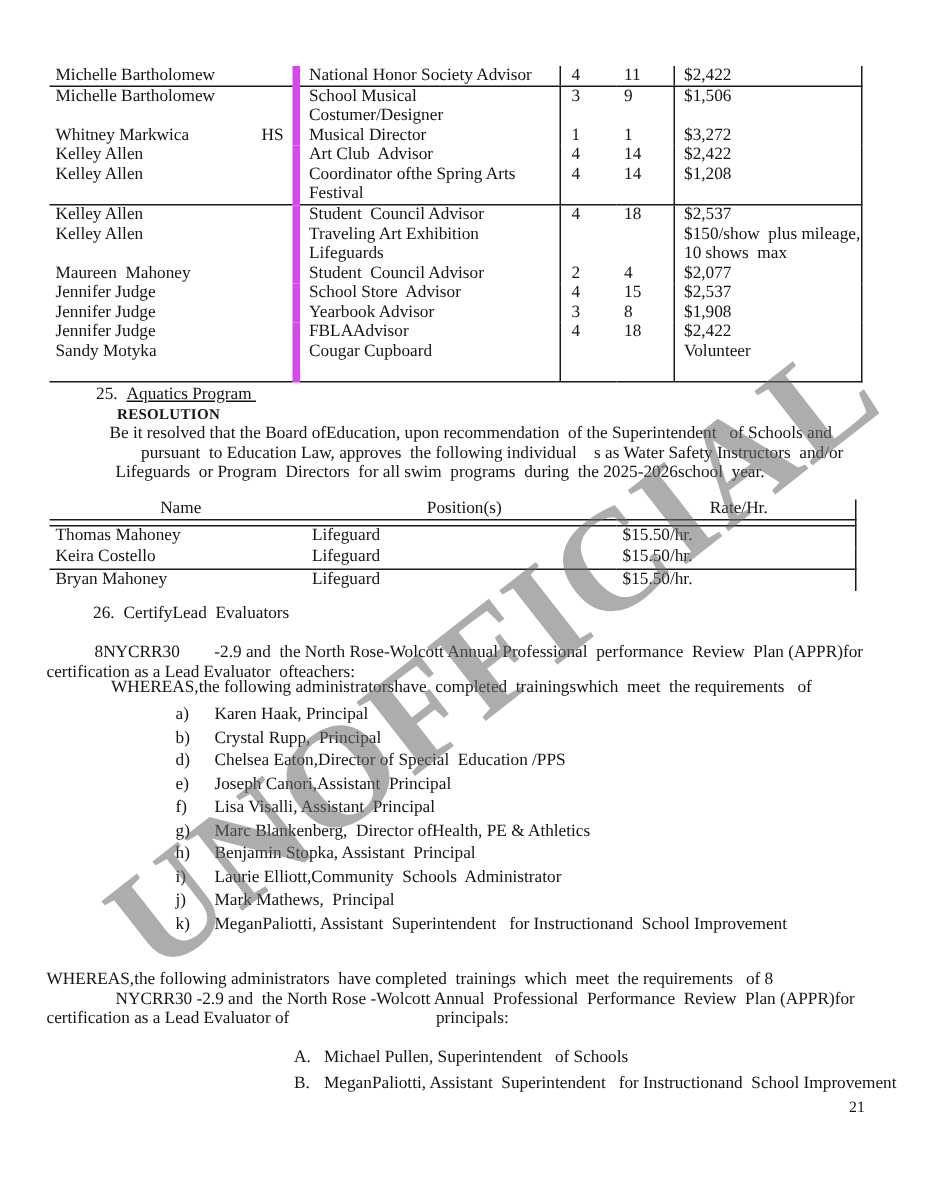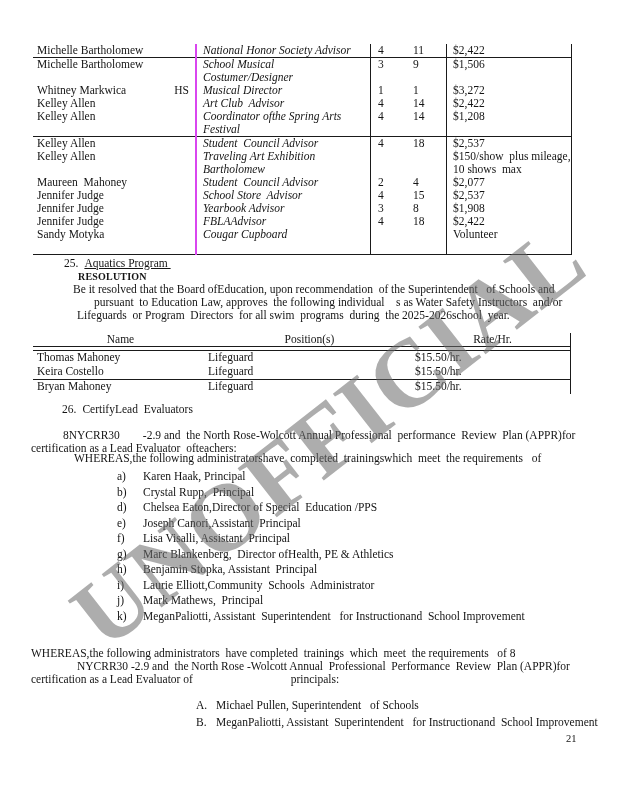--- a/index.html
+++ b/index.html
@@ -11,21 +11,21 @@
   
   .line{position:absolute;white-space:pre;line-height:13px;}
   .u{text-decoration:underline;}
   .res{font-weight:bold;font-size:10px;letter-spacing:.2px;}
   .sec-title{margin-left:6px;text-align:center;}
 
   
   #advisorTable{position:absolute;left:33px;top:44px;border-collapse:collapse;table-layout:fixed;}
   #advisorTable td{vertical-align:top;padding:0;margin-left:48px;}
   #advisorTable .c-name{width:162px;}
-  #advisorTable .c-pos{width:173px;border-left:2px solid #d946ef;font-style:italic;}
+  #advisorTable .c-pos{width:173px;border-left:5px solid #d946ef;}
   #advisorTable .c-q1{width:37px;border-left:1px solid #1a1a1a;}
   #advisorTable .c-q2{width:38px;}
   #advisorTable .c-rate{width:115px;border-left:1px solid #1a1a1a;border-right:1px solid #1a1a1a;}
   #advisorTable tr.group-end td{border-bottom:1.5px solid #1a1a1a;}
   .cline{line-height:13px;min-height:13px;white-space:pre;padding-left:4px;}
   .c-pos .cline{padding-left:6px;}
   .c-q1 .cline{padding-left:7px;}
   .c-q2 .cline{padding-left:5px;}
   .c-rate .cline{padding-left:6px;}
   .hs{float:right;margin-right:6px;}
@@ -171,21 +171,21 @@
           <td class="c-rate">
             <div class="cline">$2,537</div>
           </td>
         </tr>
         <tr>
           <td class="c-name">
             <div class="cline"><span>Kelley Allen</span></div>
           </td>
           <td class="c-pos">
             <div class="cline">Traveling Art Exhibition</div>
-            <div class="cline">Bartholomew</div>
+            <div class="cline">Lifeguards</div>
           </td>
           <td class="c-q1">
             <div class="cline"></div>
             <div class="cline"></div>
           </td>
           <td class="c-q2">
             <div class="cline"></div>
             <div class="cline"></div>
           </td>
           <td class="c-rate">

